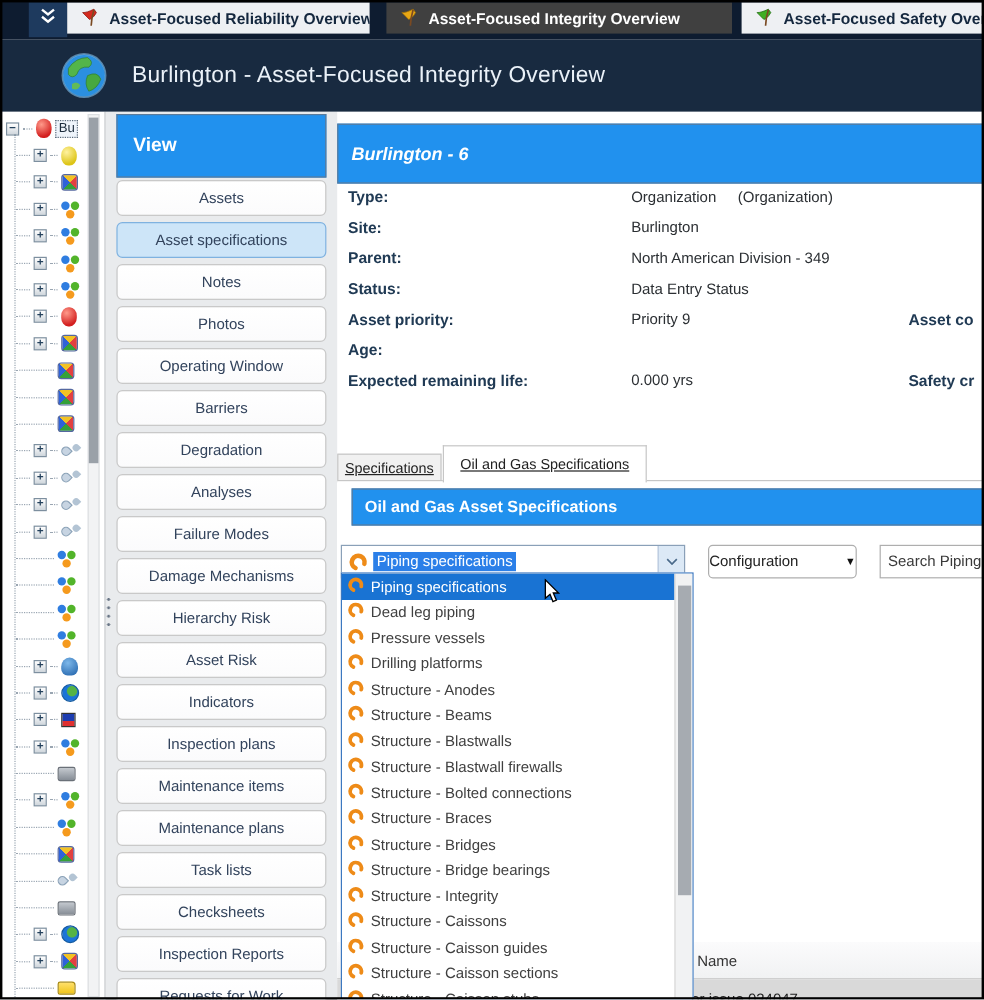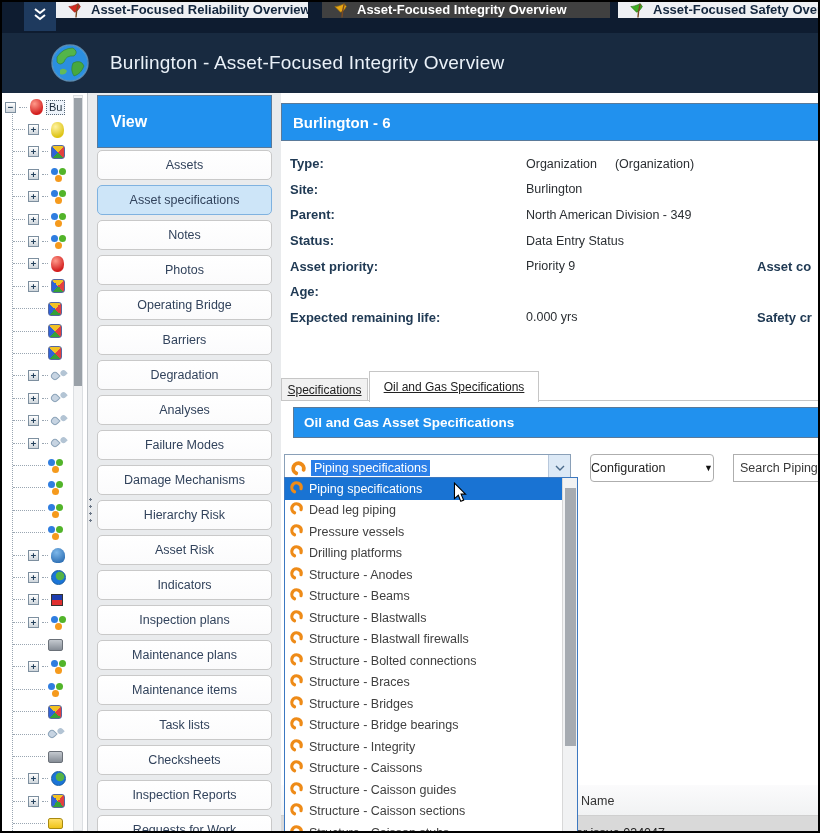--- a/index.html
+++ b/index.html
@@ -5,21 +5,21 @@
   html,body{margin:0;padding:0;background:#444;}
   *{box-sizing:border-box;}
   .screen{position:relative;width:820px;height:833px;overflow:hidden;background:#e9ebed;
     font-family:"Liberation Sans","DejaVu Sans",sans-serif;-webkit-font-smoothing:antialiased;}
   .frame{position:absolute;inset:0;border:2px solid #000;pointer-events:none;z-index:99;}
 
   
   .tabbar{position:absolute;left:0;top:0;width:820px;height:33px;background:#0e1c30;z-index:5;}
   .collapse-btn{position:absolute;left:24px;top:2px;width:32px;height:29px;background:#1e3a5e;
     display:flex;align-items:center;justify-content:center;cursor:pointer;}
-  .tab{position:absolute;top:2px;height:16px;display:flex;gap:7px;
+  .tab{position:absolute;top:2px;height:26px;display:flex;align-items:center;gap:7px;
     background:#eef0f3;color:#14273e;font-size:13px;font-weight:bold;padding:0 10px;
     overflow:hidden;white-space:nowrap;cursor:pointer;}
   .tab.active{background:#404040;color:#fff;}
   .tab .flag{flex:none;display:flex;}
 
   
   .appheader{position:absolute;left:0;top:33px;width:820px;height:60px;background:#182a40;z-index:5;
     display:flex;align-items:center;}
   .appheader .globe{position:absolute;left:50px;top:10px;}
   .appheader .title{position:absolute;left:110px;top:0;height:60px;display:flex;align-items:center;
@@ -61,21 +61,21 @@
     font-size:16px;font-weight:bold;display:flex;align-items:center;padding-left:13px;border:1px solid #5a7a9a;}
   .viewbtns{position:absolute;left:0;top:57px;width:175px;}
   .vbtn{height:30px;margin-bottom:5px;background:linear-gradient(#ffffff,#fbfbfc);border:1px solid #c9c9c9;
     border-radius:5px;display:flex;align-items:center;justify-content:center;
     color:#32435c;font-size:12.5px;cursor:pointer;}
   .vbtn.sel{background:#cde5f8;border:1px solid #7fb2e0;}
 
   
   .mainpanel{position:absolute;left:281px;top:93px;width:539px;height:740px;background:#fff;}
   .bluebar{background:#2191ee;color:#fff;font-weight:bold;display:flex;align-items:center;border:1px solid #5a7a9a;}
-  .detail-title{position:absolute;left:0;top:10px;right:0;height:38px;font-size:15px;padding-left:11px;}
+  .detail-title{position:absolute;left:0;top:10px;right:0;height:50px;font-size:15px;padding-left:11px;font-style:italic;}
   .fields{position:absolute;left:9px;top:58px;right:0;}
   .frow{height:25.6px;display:flex;align-items:center;position:relative;}
   .flabel{width:236px;flex:none;color:#203a54;font-size:13px;font-weight:bold;}
   .fvalue{color:#2b2f33;font-size:12.5px;white-space:nowrap;}
   .fvalue .v2{margin-left:18px;}
   .fright{position:absolute;left:467px;color:#203a54;font-size:13px;font-weight:bold;white-space:nowrap;}
 
   .spectabs{position:absolute;left:0;top:278px;right:0;height:30px;}
   .stab{position:absolute;display:flex;align-items:center;justify-content:center;font-size:12px;color:#222;
     cursor:pointer;white-space:nowrap;text-decoration:underline;}
@@ -359,32 +359,32 @@
   </div>
   <div class="splitter-dots"></div>
 
   <div class="viewpanel">
     <div class="viewhead">View</div>
     <div class="viewbtns" id="viewbtn-host">
         <div class="vbtn">Assets</div>
         <div class="vbtn sel">Asset specifications</div>
         <div class="vbtn">Notes</div>
         <div class="vbtn">Photos</div>
-        <div class="vbtn">Operating Bridge</div>
+        <div class="vbtn">Operating Window</div>
         <div class="vbtn">Barriers</div>
         <div class="vbtn">Degradation</div>
         <div class="vbtn">Analyses</div>
         <div class="vbtn">Failure Modes</div>
         <div class="vbtn">Damage Mechanisms</div>
         <div class="vbtn">Hierarchy Risk</div>
         <div class="vbtn">Asset Risk</div>
         <div class="vbtn">Indicators</div>
         <div class="vbtn">Inspection plans</div>
+        <div class="vbtn">Maintenance items</div>
         <div class="vbtn">Maintenance plans</div>
-        <div class="vbtn">Maintenance items</div>
         <div class="vbtn">Task lists</div>
         <div class="vbtn">Checksheets</div>
         <div class="vbtn">Inspection Reports</div>
         <div class="vbtn">Requests for Work</div>
       </div>
   </div>
 
   <div class="mainpanel">
     <div class="bluebar detail-title">Burlington - 6</div>
     <div class="fields" id="fields-host">

